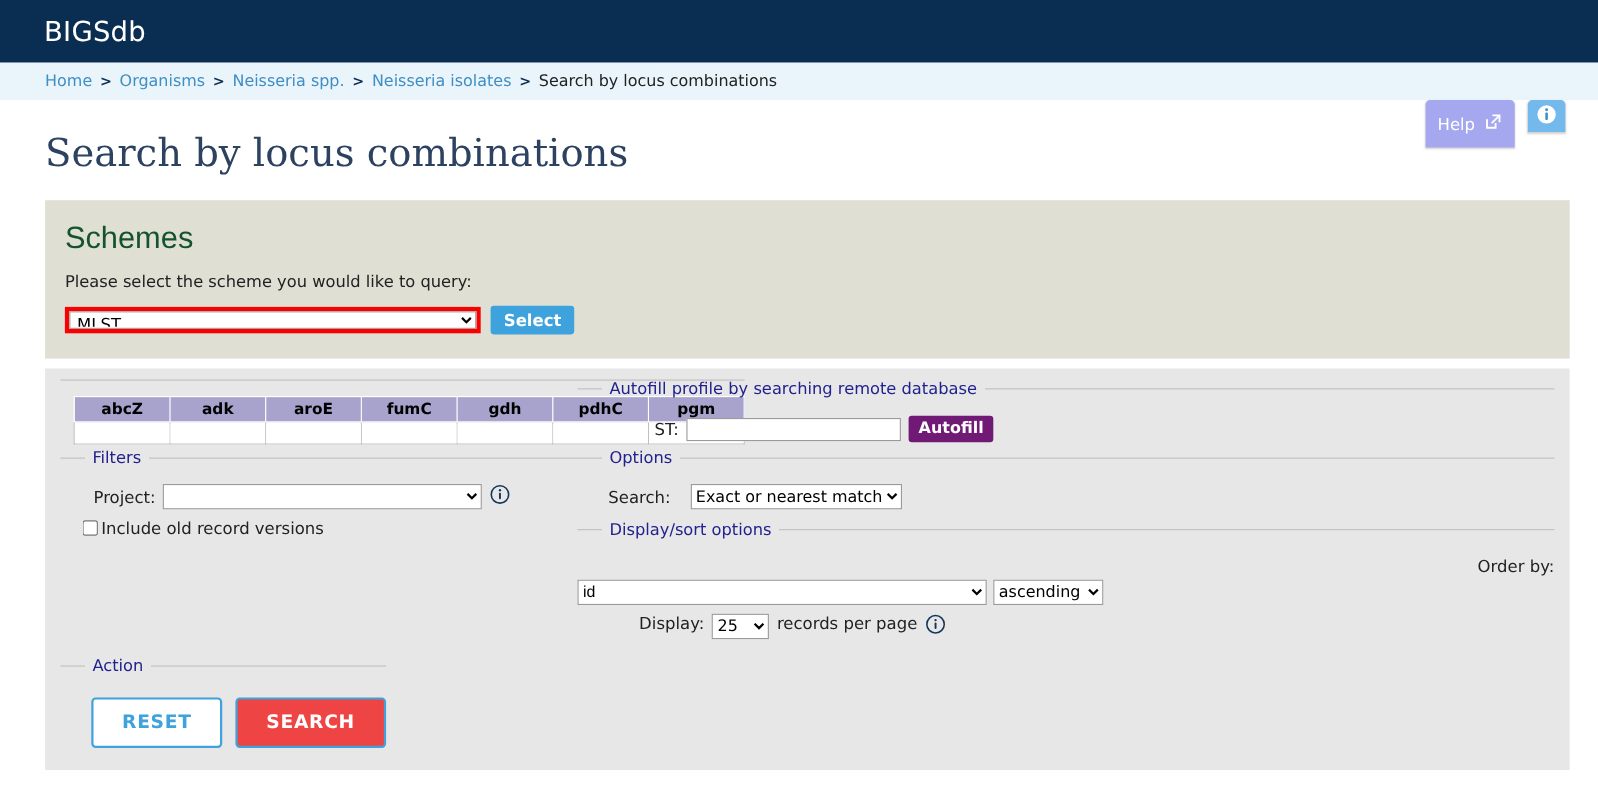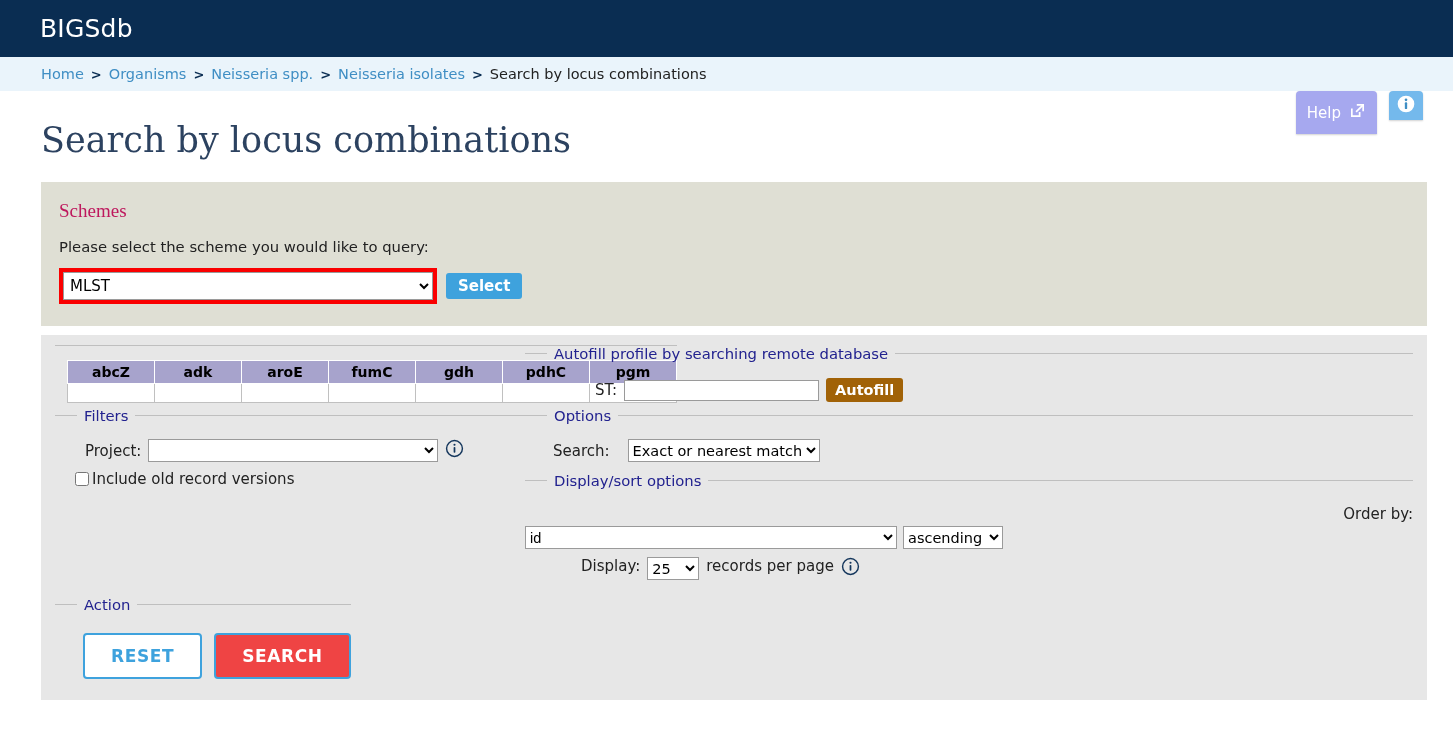--- a/index.html
+++ b/index.html
@@ -116,23 +116,23 @@
     padding: 18px 18px 22px 18px;
   }
   .panel-query {
     background: #e7e7e7;
     margin-top: 9px;
     padding: 10px 14px 18px 14px;
     min-height: 365px;
   }
 
   .schemes-title {
-    font-family: Liberation Serif, serif;
-    color: #be185d;
-    font-size: 19px;
+    font-family: Liberation Sans, sans-serif;
+    color: #14532d;
+    font-size: 28px;
     margin: 0 0 16px 0;
     font-weight: normal;
   }
   .schemes-desc {
     font-size: 14.8px;
     color: #222222;
     margin-bottom: 13px;
   }
   .scheme-row {
     display: flex;
@@ -140,21 +140,21 @@
     gap: 9px;
   }
   .redbox {
     border: 4px solid #fa0000;
     padding: 0;
     display: inline-block;
     line-height: 0;
   }
   select.scheme-select {
     width: 370px;
-    height: 28px;
+    height: 16px;
     font-size: 15px;
     font-family: "DejaVu Sans", "Liberation Sans", sans-serif;
     border: 1px solid #9a9a9a;
     background: #ffffff;
     padding: 1px 2px;
     box-sizing: border-box;
   }
   .btn-select {
     background: #3ea2dd;
     color: #ffffff;
@@ -225,21 +225,21 @@
     width: 195px;
     height: 21px;
     border: 1px solid #9a9a9a;
     background: #ffffff;
     font-size: 14px;
     font-family: "DejaVu Sans", "Liberation Sans", sans-serif;
     box-sizing: border-box;
     padding: 0 3px;
   }
   .btn-autofill {
-    background: #a16207;
+    background: #701a75;
     color: #ffffff;
     font-size: 14.5px;
     font-weight: bold;
     border: none;
     border-radius: 3px;
     padding: 4px 9px;
     cursor: pointer;
     font-family: "DejaVu Sans", "Liberation Sans", sans-serif;
   }
 

